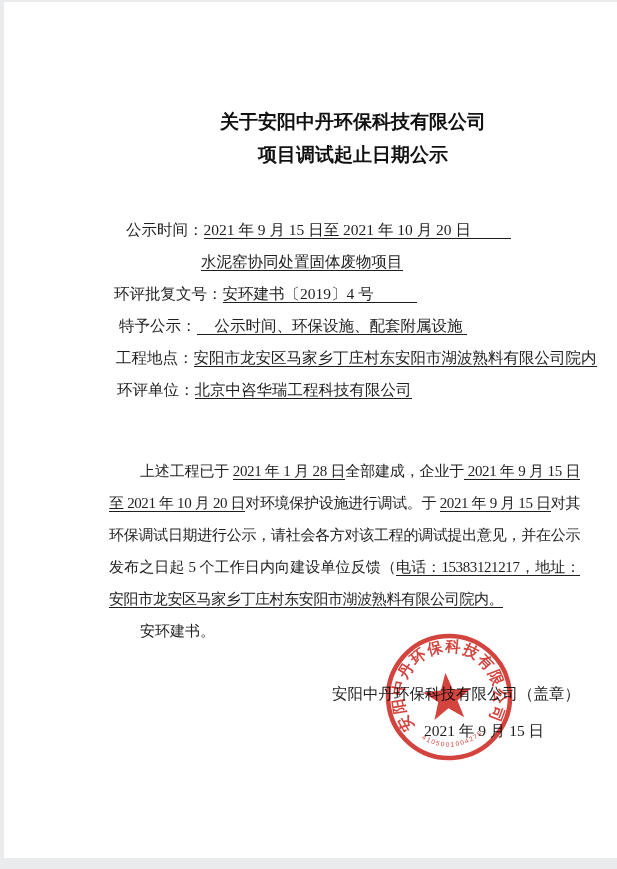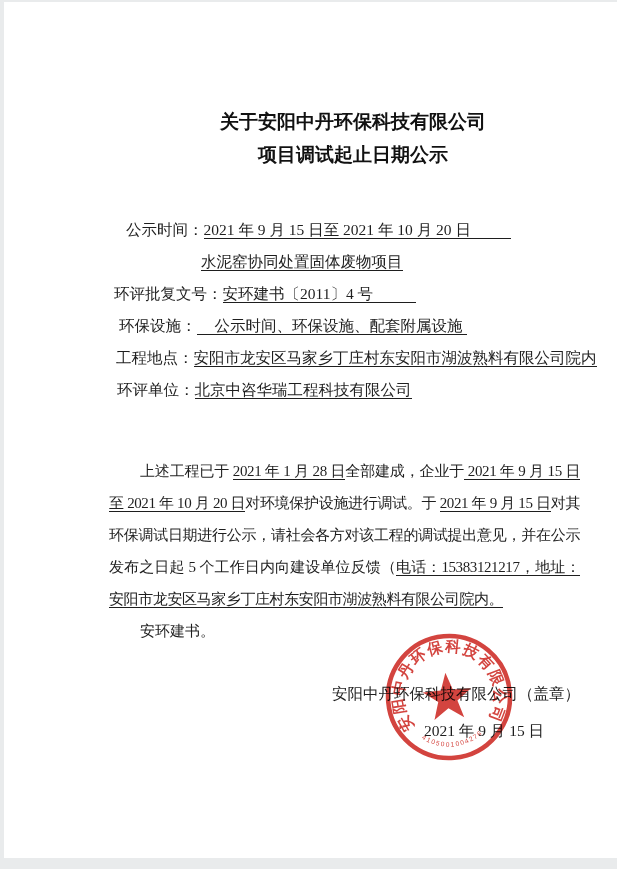--- a/index.html
+++ b/index.html
@@ -57,24 +57,24 @@
   </div>
 
   <div class="fields">
     <div class="frow p0">
       <span>公示时间：</span><span class="u"><span>2021 年 9 月 15 日至 2021 年 10 月 20 日</span><i class="pad" style="width:40px"></i></span>
     </div>
     <div class="frow p1b">
       <span class="u">水泥窑协同处置固体废物项目</span>
     </div>
     <div class="frow p2">
-      <span>环评批复文号：</span><span class="u"><span>安环建书〔2011〕4 号</span><i class="pad" style="width:43px"></i></span>
+      <span>环评批复文号：</span><span class="u"><span>安环建书〔2019〕4 号</span><i class="pad" style="width:43px"></i></span>
     </div>
     <div class="frow p3">
-      <span>环保设施：</span><span class="u"><i class="pad" style="width:18px"></i><span>公示时间、环保设施、配套附属设施</span><i class="pad" style="width:4px"></i></span>
+      <span>特予公示：</span><span class="u"><i class="pad" style="width:18px"></i><span>公示时间、环保设施、配套附属设施</span><i class="pad" style="width:4px"></i></span>
     </div>
     <div class="frow p4">
       <span>工程地点：</span><span class="u">安阳市龙安区马家乡丁庄村东安阳市湖波熟料有限公司院内</span>
     </div>
     <div class="frow p5">
       <span>环评单位：</span><span class="u">北京中咨华瑞工程科技有限公司</span>
     </div>
   </div>
 
   <div class="bodytext"><span>上述工程已于 </span><span class="u">2021 年 1 月 28 日</span><span>全部建成，企业于</span><span class="u"> 2021 年 9 月 15 日至 2021 年 10 月 20 日</span><span>对环境保护设施进行调试。于 </span><span class="u">2021 年 9 月 15 日</span><span>对其环保调试日期进行公示，请社会各方对该工程的调试提出意见，并在公示发布之日起 5 个工作日内向建设单位反馈（</span><span class="u">电话：15383121217，地址：安阳市龙安区马家乡丁庄村东安阳市湖波熟料有限公司院内。</span></div>

